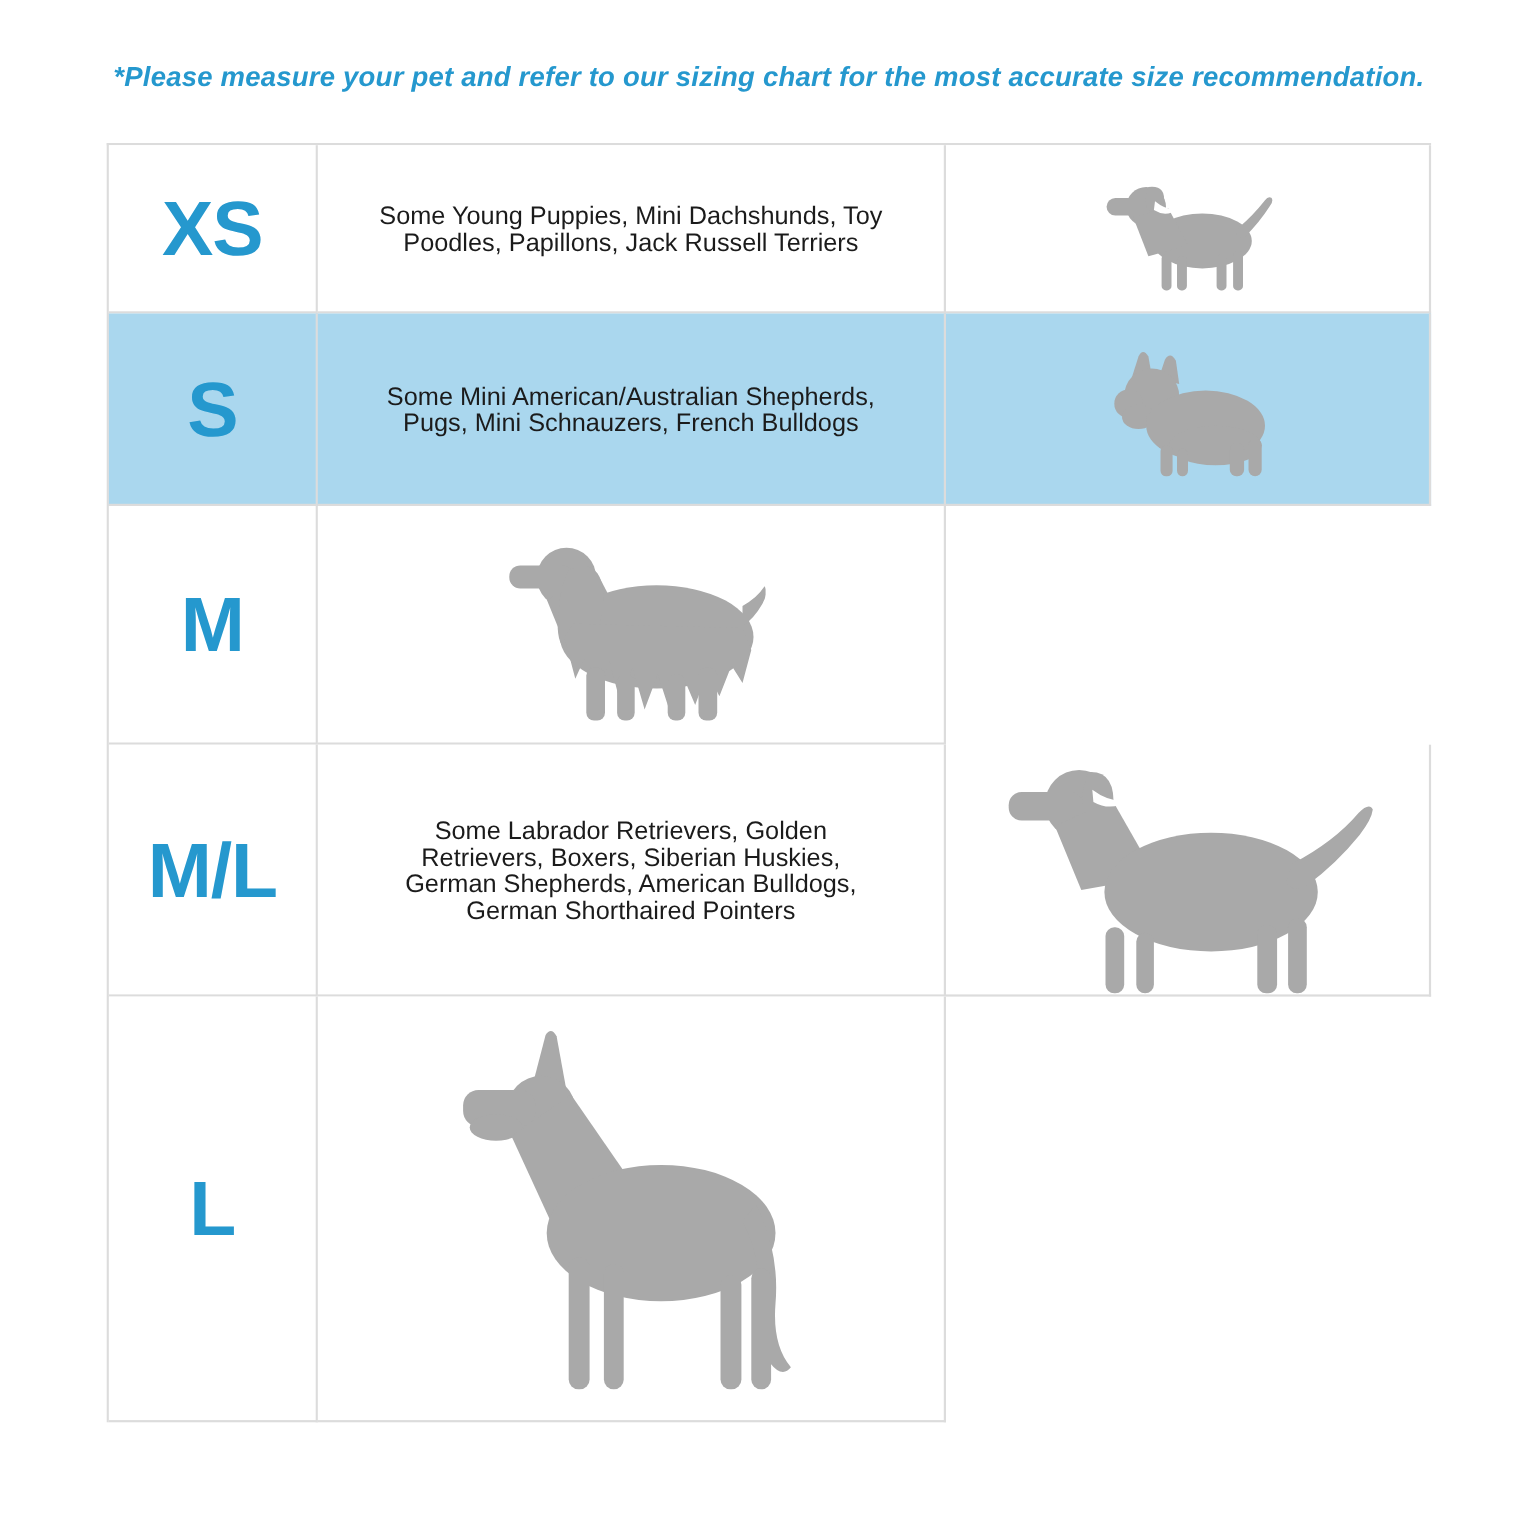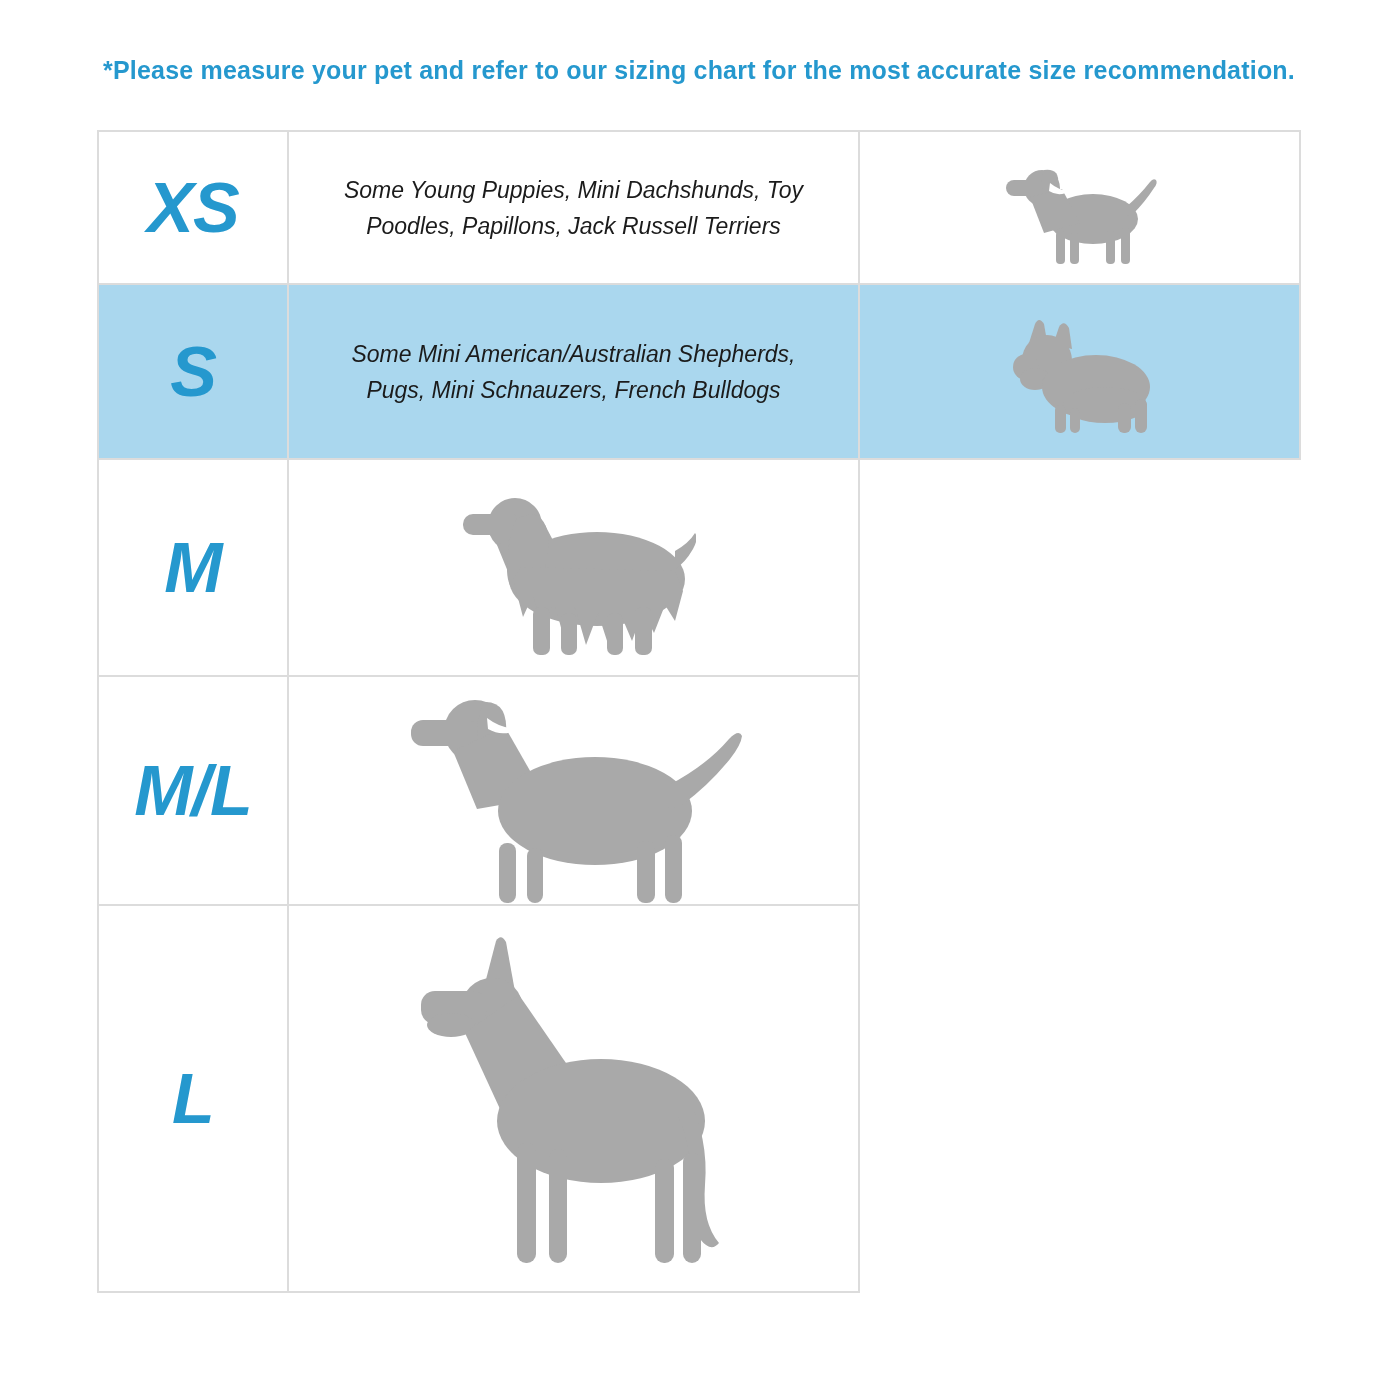--- a/index.html
+++ b/index.html
@@ -17,31 +17,31 @@
     font-family: "Liberation Sans", "DejaVu Sans", sans-serif;
   }
   .page { position: relative; width: 1400px; height: 1400px; overflow: hidden; }
 
   .disclaimer {
     position: absolute;
     left: 103px; top: 56px;
     margin: 0;
     font-size: 25px;
     font-weight: bold;
+    font-style: italic;
     color: var(--accent-blue);
     letter-spacing: 0.2px;
   }
 
   .size-table {
     position: absolute;
     left: 97px; top: 130px;
     width: 1204px;
     border-top: 2px solid var(--table-border);
     border-left: 2px solid var(--table-border);
-    font-style: italic;
   }
   .row { display: grid; grid-template-columns: 190px 571px 441px; }
   .row:nth-of-type(1) { height: 153px; }
   .row:nth-of-type(2) { height: 175px; }
   .row:nth-of-type(3) { height: 217px; }
   .row:nth-of-type(4) { height: 229px; }
   .row:nth-of-type(5) { height: 387px; }
 
   .cell {
     display: flex;
@@ -57,21 +57,21 @@
   .size-label {
     font-size: 70px;
     font-weight: bold;
     color: var(--accent-blue);
     letter-spacing: -1px;
     line-height: 1;
   }
   .desc {
     margin: 0;
     font-size: 23px;
-    line-height: 36px;
+    line-height: 24px;
     text-align: center;
     color: var(--text-dark);
     white-space: pre-line;
   }
   .dog { color: var(--dog-gray); display: block; }
   .dog-xs { margin-top: 12px; }
   .dog-s  { margin-top: 8px; }
   .dog-m  { margin-top: 10px; }
   .dog-ml { margin-top: 12px; }
   .dog-l  { margin-top: 6px; }
@@ -161,20 +161,26 @@
           </g>
         </svg>
       </div>
     </div>
 
     <div class="row">
       <div class="cell">
         <span class="size-label">M/L</span>
       </div>
       <div class="cell">
+        <p class="desc">Some Labrador Retrievers, Golden
+Retrievers, Boxers, Siberian Huskies,
+German Shepherds, American Bulldogs,
+German Shorthaired Pointers</p>
+      </div>
+      <div class="cell">
         <svg class="dog dog-ml" width="350" height="223" viewBox="0 0 350 223">
           <g fill="currentColor">
             <circle cx="76" cy="46" r="31"></circle>
             <rect x="12" y="35" width="68" height="26" rx="12"></rect>
             <path d="M84,17 Q110,15 107,51 Q105,73 87,68 Q77,63 79,36 Z"></path>
             <path d="M54,66 L106,42 L146,112 L78,124 Z"></path>
             <ellipse cx="196" cy="126" rx="97" ry="54"></ellipse>
             <path d="M270,100 Q308,80 330,54 Q340,44 343,51 Q342,60 331,74 Q310,100 283,120 Q272,127 264,118 Z"></path>
             <rect x="100" y="158" width="17" height="60" rx="8"></rect>
             <rect x="128" y="163" width="16" height="55" rx="8"></rect>

